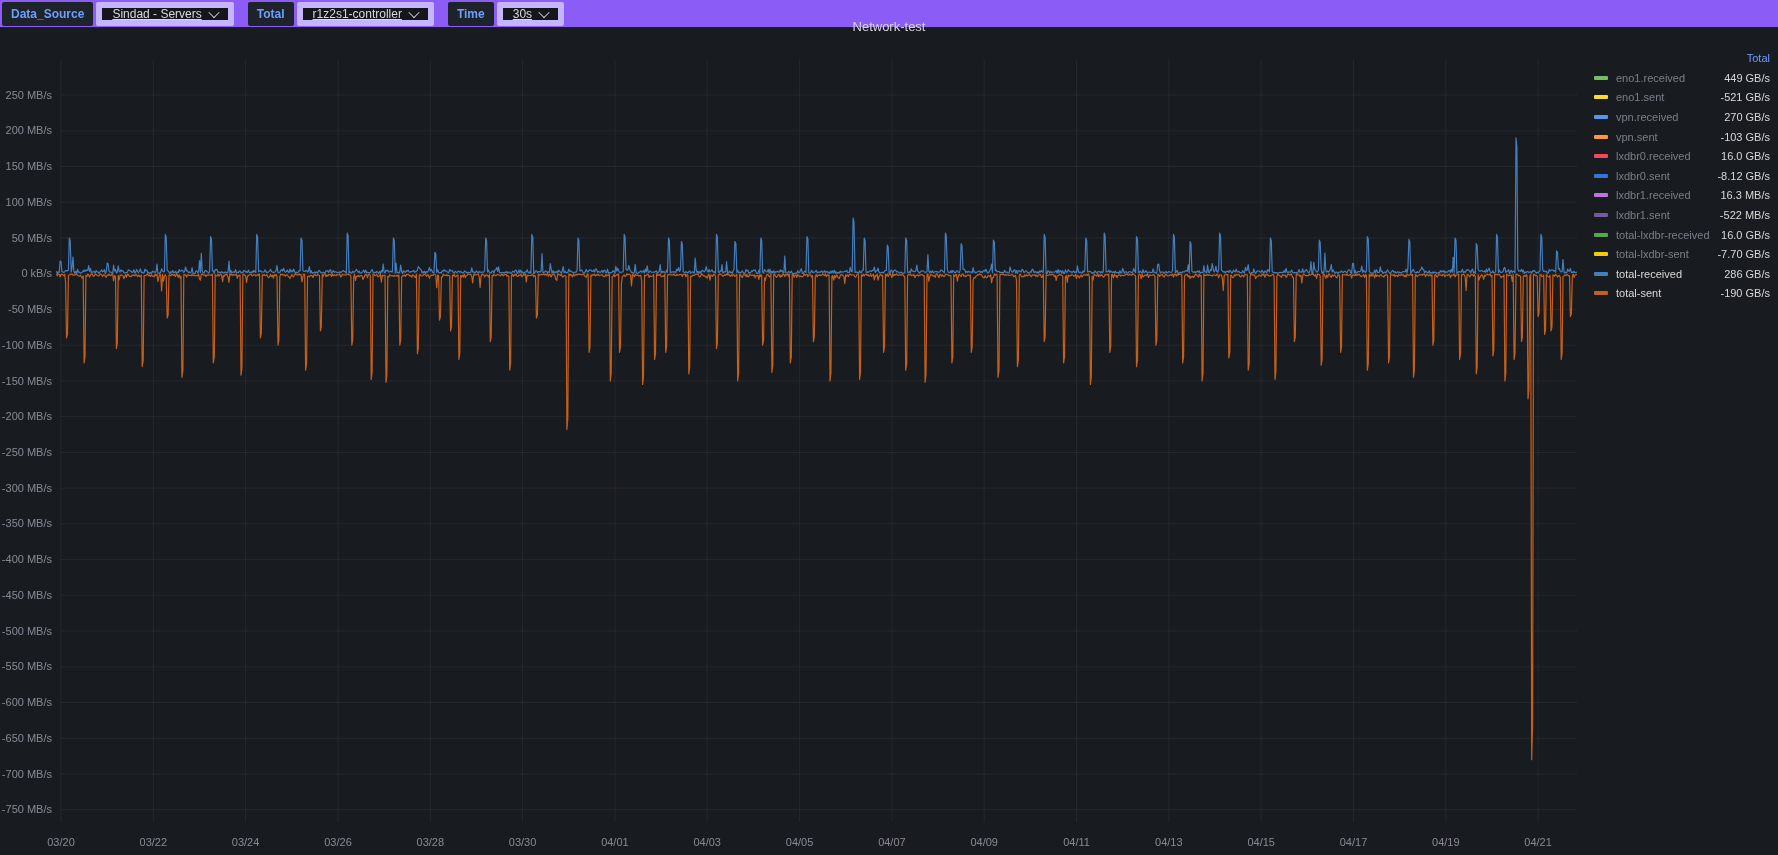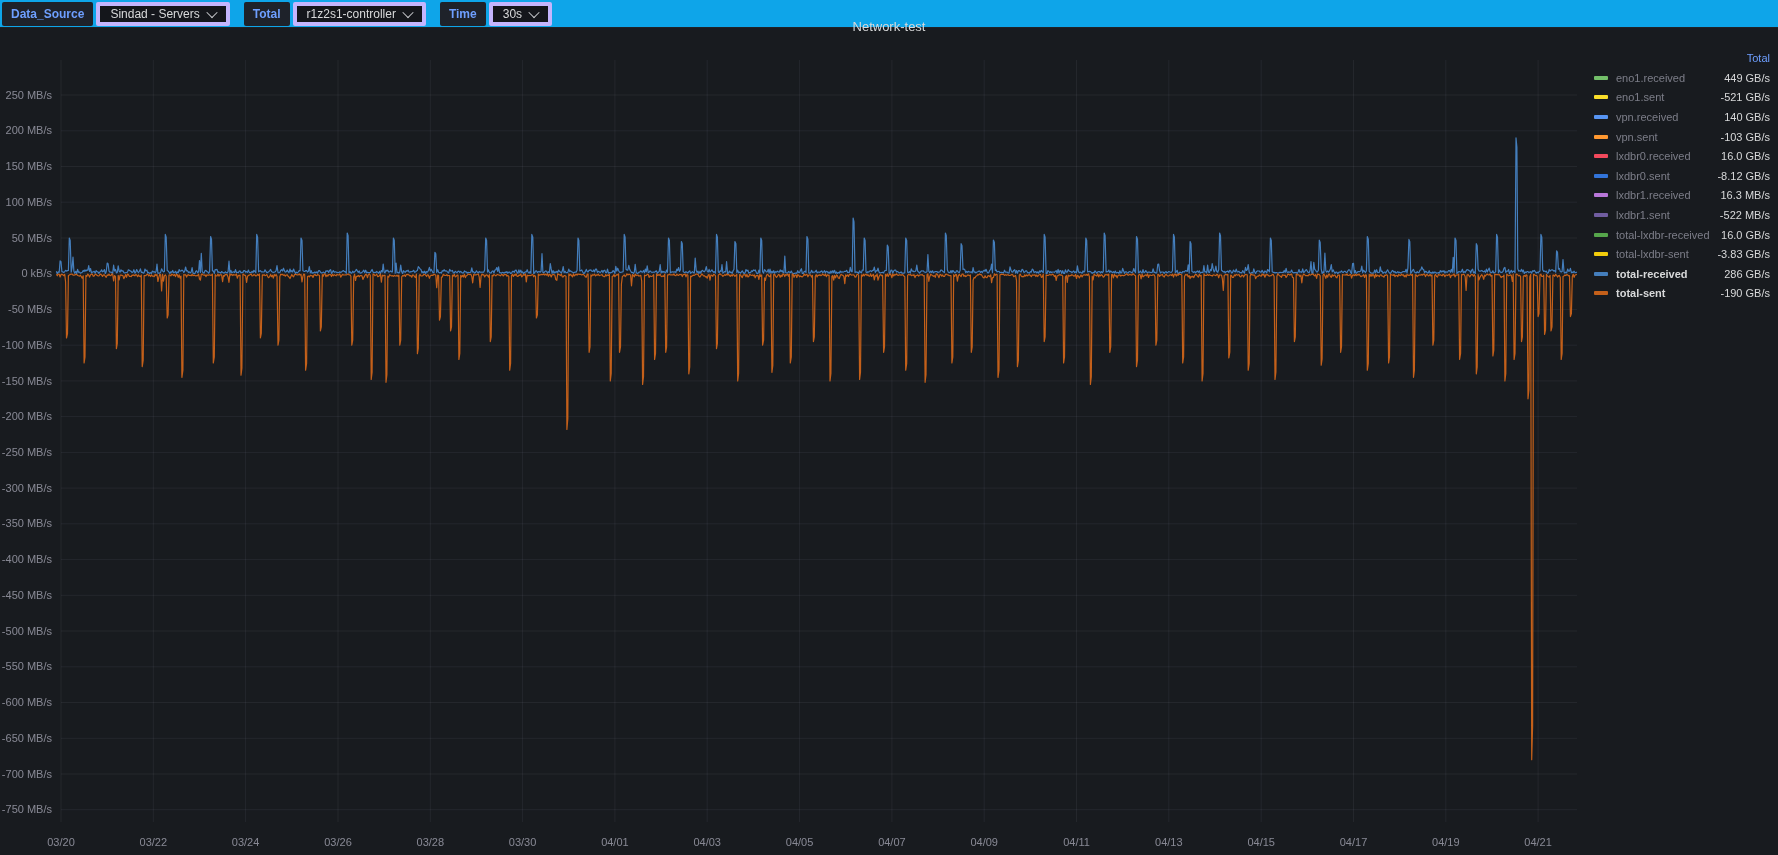--- a/index.html
+++ b/index.html
@@ -1,45 +1,45 @@
 <!DOCTYPE html>
 <html><head>
 <meta charset="utf-8">
 <style>
   html,body{margin:0;padding:0;background:#181b1f;}
   body{width:1778px;height:855px;position:relative;overflow:hidden;
        font-family:"Liberation Sans",sans-serif;color:#d8d9da;}
   
   .toolbar{position:absolute;left:0;top:0;width:1778px;height:28px;
-           background:#0ea5e9;display:flex;align-items:center;padding-left:2px;
+           background:#8b5cf6;display:flex;align-items:center;padding-left:2px;
            box-sizing:border-box;border-bottom:1px solid #1f2126;}
   .group{display:flex;align-items:center;margin-right:14px;}
   .chip{height:24px;display:flex;align-items:center;box-sizing:border-box;
         font-size:12px;border-radius:2px;}
   .chip.lbl{background:#1e222a;color:#6e9fff;font-weight:700;
             padding:0 9px;margin-right:3px;}
-  .chip.sel{background:#14161b;border:4px solid #c4b5fd;color:#d8d9da;
-            padding:0 10px;cursor:pointer;font-weight:500;gap:8px;}
+  .chip.sel{background:#14161b;border:6px solid #c4b5fd;color:#d8d9da;
+            padding:0 10px;cursor:pointer;font-weight:500;gap:8px;text-decoration:underline;}
   .chev{width:7px;height:7px;border-right:1.6px solid #c7c8cc;
         border-bottom:1.6px solid #c7c8cc;transform:rotate(45deg) translate(-1px,-1px);
         display:inline-block;}
   
   .panel-title{position:absolute;left:0;top:19px;width:1778px;text-align:center;
                font-size:13px;font-weight:500;color:#d8d9da;cursor:pointer;}
   svg#chart{position:absolute;left:0;top:0;}
   
   .legend{position:absolute;left:1594px;top:48px;width:178px;font-size:11px;}
   .legend-header{height:20px;display:flex;align-items:center;
                  justify-content:flex-end;color:#6e9fff;font-weight:500;
                  padding-right:2px;cursor:pointer;}
   .legend-row{height:19.6px;display:flex;align-items:center;gap:8px;
               cursor:pointer;padding-right:2px;}
   .swatch{width:14px;height:4px;border-radius:1px;flex:0 0 auto;}
   .lg-label{white-space:nowrap;color:rgba(204,204,220,0.55);}
-  .legend-row.active .lg-label{color:#d8d9da;font-weight:700;}
+  .legend-row.active .lg-label{color:#d8d9da;font-weight:400;}
   .lg-value{margin-left:auto;color:#d8d9da;white-space:nowrap;}
 </style>
 </head>
 <body>
 
 <svg id="chart" width="1778" height="855">
     <line x1="61" y1="95.0" x2="1577" y2="95.0" stroke="rgba(204,204,220,0.07)" stroke-width="1"></line>
     <text x="52" y="98.6" text-anchor="end" font-size="11" fill="rgba(204,204,220,0.62)">250 MB/s</text>
     <line x1="61" y1="130.8" x2="1577" y2="130.8" stroke="rgba(204,204,220,0.07)" stroke-width="1"></line>
     <text x="52" y="134.4" text-anchor="end" font-size="11" fill="rgba(204,204,220,0.62)">200 MB/s</text>
@@ -154,21 +154,21 @@
         <span class="lg-value">449 GB/s</span>
       </div>
       <div class="legend-row">
         <span class="swatch" style="background: rgb(250, 222, 42);"></span>
         <span class="lg-label">eno1.sent</span>
         <span class="lg-value">-521 GB/s</span>
       </div>
       <div class="legend-row">
         <span class="swatch" style="background: rgb(87, 148, 242);"></span>
         <span class="lg-label">vpn.received</span>
-        <span class="lg-value">140 GB/s</span>
+        <span class="lg-value">270 GB/s</span>
       </div>
       <div class="legend-row">
         <span class="swatch" style="background: rgb(255, 152, 48);"></span>
         <span class="lg-label">vpn.sent</span>
         <span class="lg-value">-103 GB/s</span>
       </div>
       <div class="legend-row">
         <span class="swatch" style="background: rgb(242, 73, 92);"></span>
         <span class="lg-label">lxdbr0.received</span>
         <span class="lg-value">16.0 GB/s</span>
@@ -189,21 +189,21 @@
         <span class="lg-value">-522 MB/s</span>
       </div>
       <div class="legend-row">
         <span class="swatch" style="background: rgb(86, 166, 75);"></span>
         <span class="lg-label">total-lxdbr-received</span>
         <span class="lg-value">16.0 GB/s</span>
       </div>
       <div class="legend-row">
         <span class="swatch" style="background: rgb(242, 204, 12);"></span>
         <span class="lg-label">total-lxdbr-sent</span>
-        <span class="lg-value">-3.83 GB/s</span>
+        <span class="lg-value">-7.70 GB/s</span>
       </div>
       <div class="legend-row active">
         <span class="swatch" style="background: rgb(68, 126, 188);"></span>
         <span class="lg-label">total-received</span>
         <span class="lg-value">286 GB/s</span>
       </div>
       <div class="legend-row active">
         <span class="swatch" style="background: rgb(196, 96, 26);"></span>
         <span class="lg-label">total-sent</span>
         <span class="lg-value">-190 GB/s</span>

